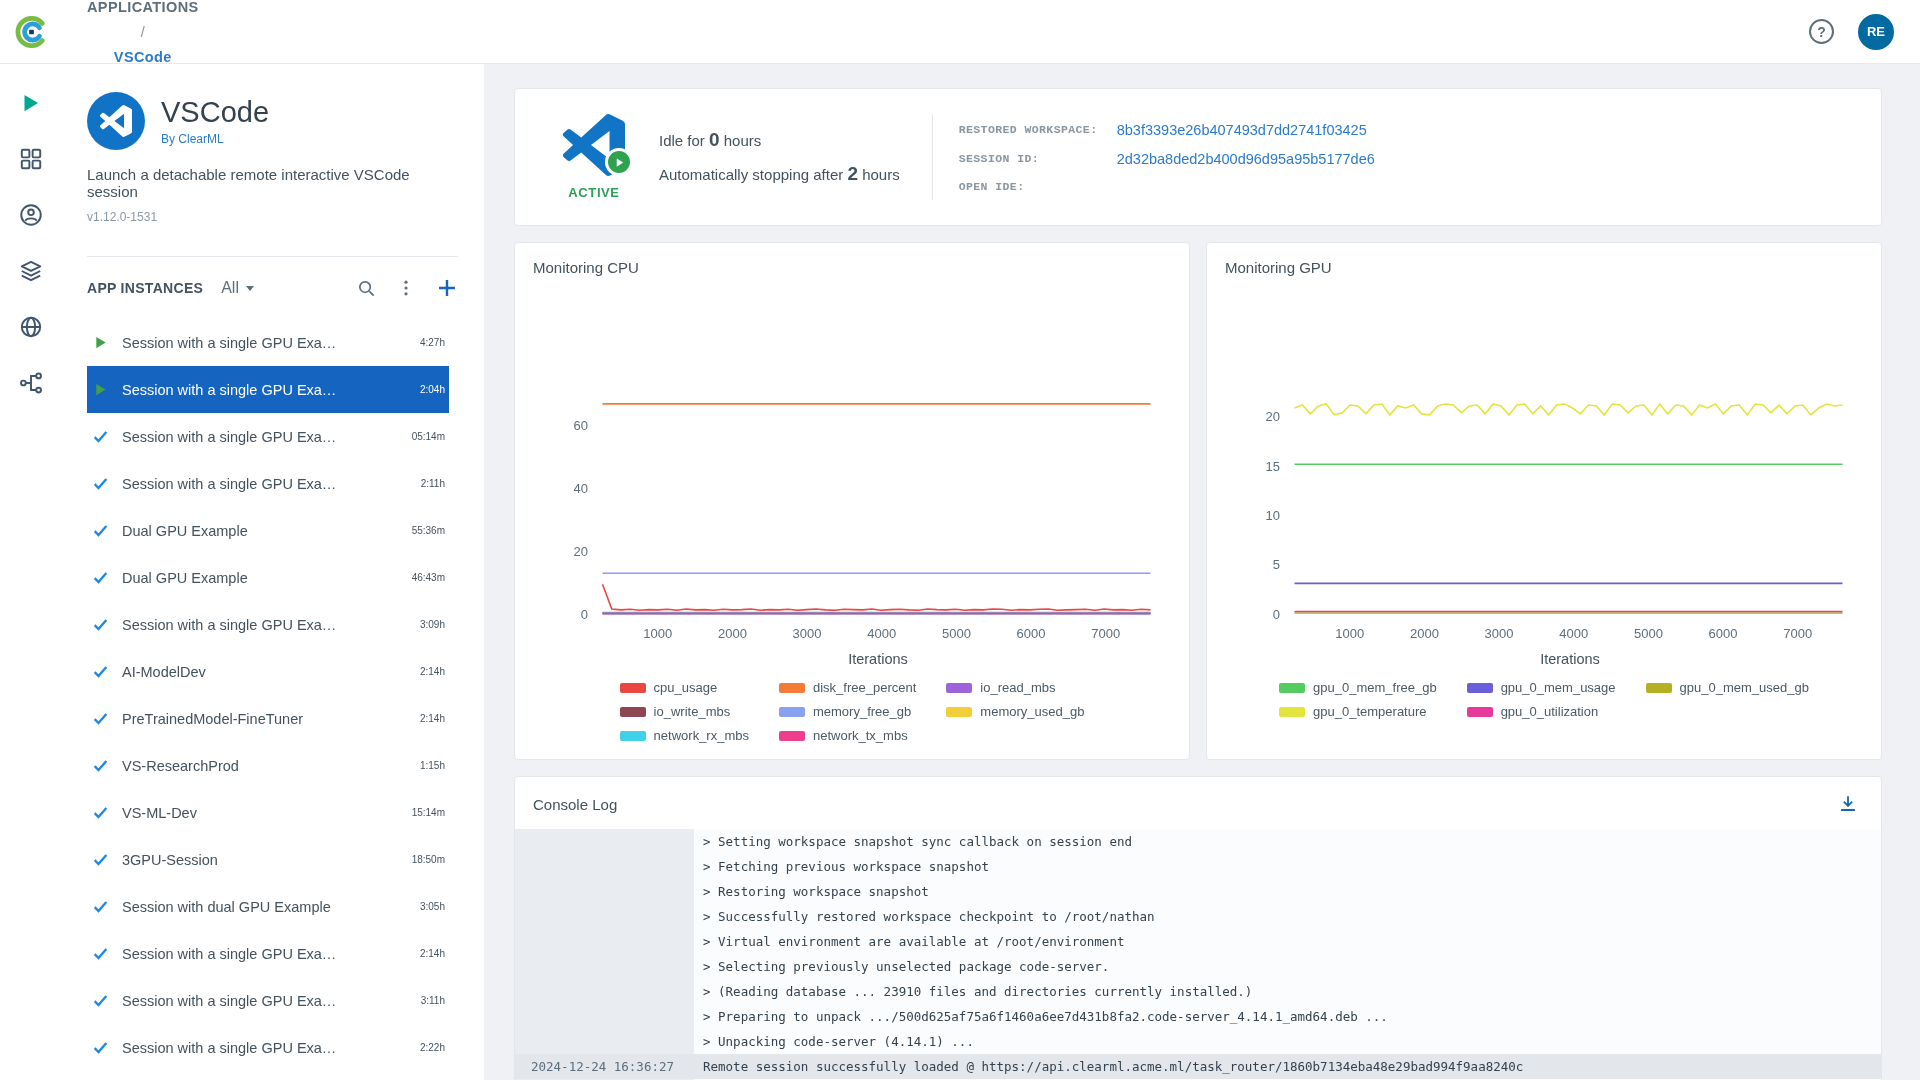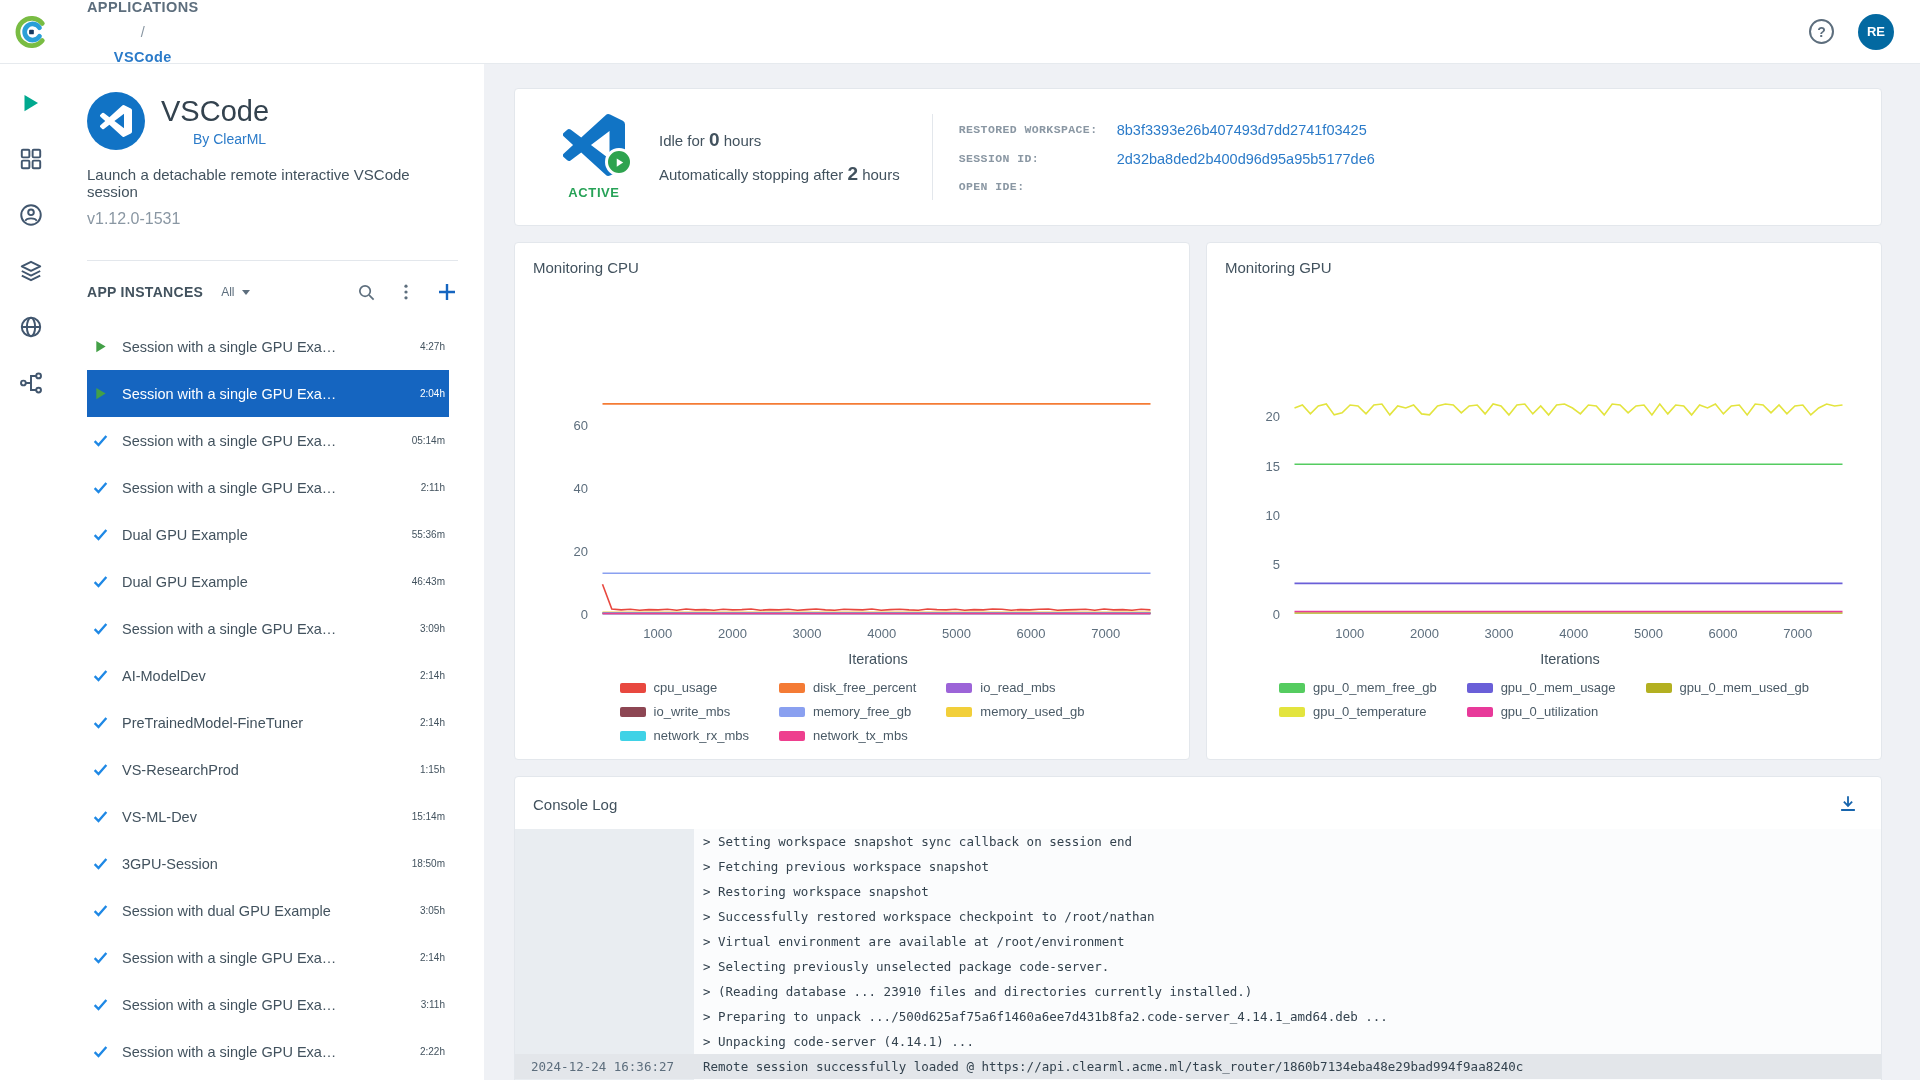--- a/index.html
+++ b/index.html
@@ -26,28 +26,28 @@
     padding-top:26px; gap:30px; flex:0 0 61px; }
   .rail .ric { width:26px; height:26px; display:block; cursor:pointer; }
 
   
   .panel { width:423px; flex:0 0 423px; background:#fff; display:flex; flex-direction:column; }
   .app-head { padding:28px 26px 0; }
   .app-title-row { display:flex; align-items:center; gap:16px; }
   .vs-badge { width:58px; height:58px; border-radius:50%; background:#1173c5;
     display:flex; align-items:center; justify-content:center; flex:0 0 58px; }
   .app-title { font-size:29px; color:#33424e; font-weight:500; }
-  .app-by { font-size:14px; color:#2b7bc9; margin-top:3px; cursor:pointer;margin-left:32px; }
+  .app-by { font-size:12px; color:#2b7bc9; margin-top:3px; cursor:pointer; }
   .app-desc { font-size:15px; color:#42525e; margin-top:16px; }
-  .app-ver { font-size:16px; color:#8a97a3; margin-top:10px; }
+  .app-ver { font-size:12px; color:#8a97a3; margin-top:10px; }
   .divider { border-top:1px solid #e3e7ec; margin-top:32px; }
 
   .inst-head { display:flex; align-items:center; padding:0 26px; height:62px; flex:0 0 62px; }
   .inst-title { font-size:14px; color:#42525e; font-weight:700; letter-spacing:.3px; }
-  .filter { display:flex; align-items:center; gap:7px; margin-left:18px; color:#5d6e7d; font-size:12px; cursor:pointer; }
+  .filter { display:flex; align-items:center; gap:7px; margin-left:18px; color:#5d6e7d; font-size:16px; cursor:pointer; }
   .caret { width:0; height:0; border-left:4.5px solid transparent; border-right:4.5px solid transparent;
     border-top:5.5px solid #5d6e7d; }
   .tools { margin-left:auto; display:flex; align-items:center; gap:21px; }
   .tools svg { display:block; cursor:pointer; }
 
   .inst-list { flex:1; overflow:hidden; }
   .inst-row { margin:0 35px 0 26px; height:47px; display:flex; align-items:center; gap:13px;
     padding:0 4px; cursor:pointer; }
   .inst-row.selected { background:#1565c0; }
   .inst-row.selected .inst-name, .inst-row.selected .inst-time { color:#fff; }

